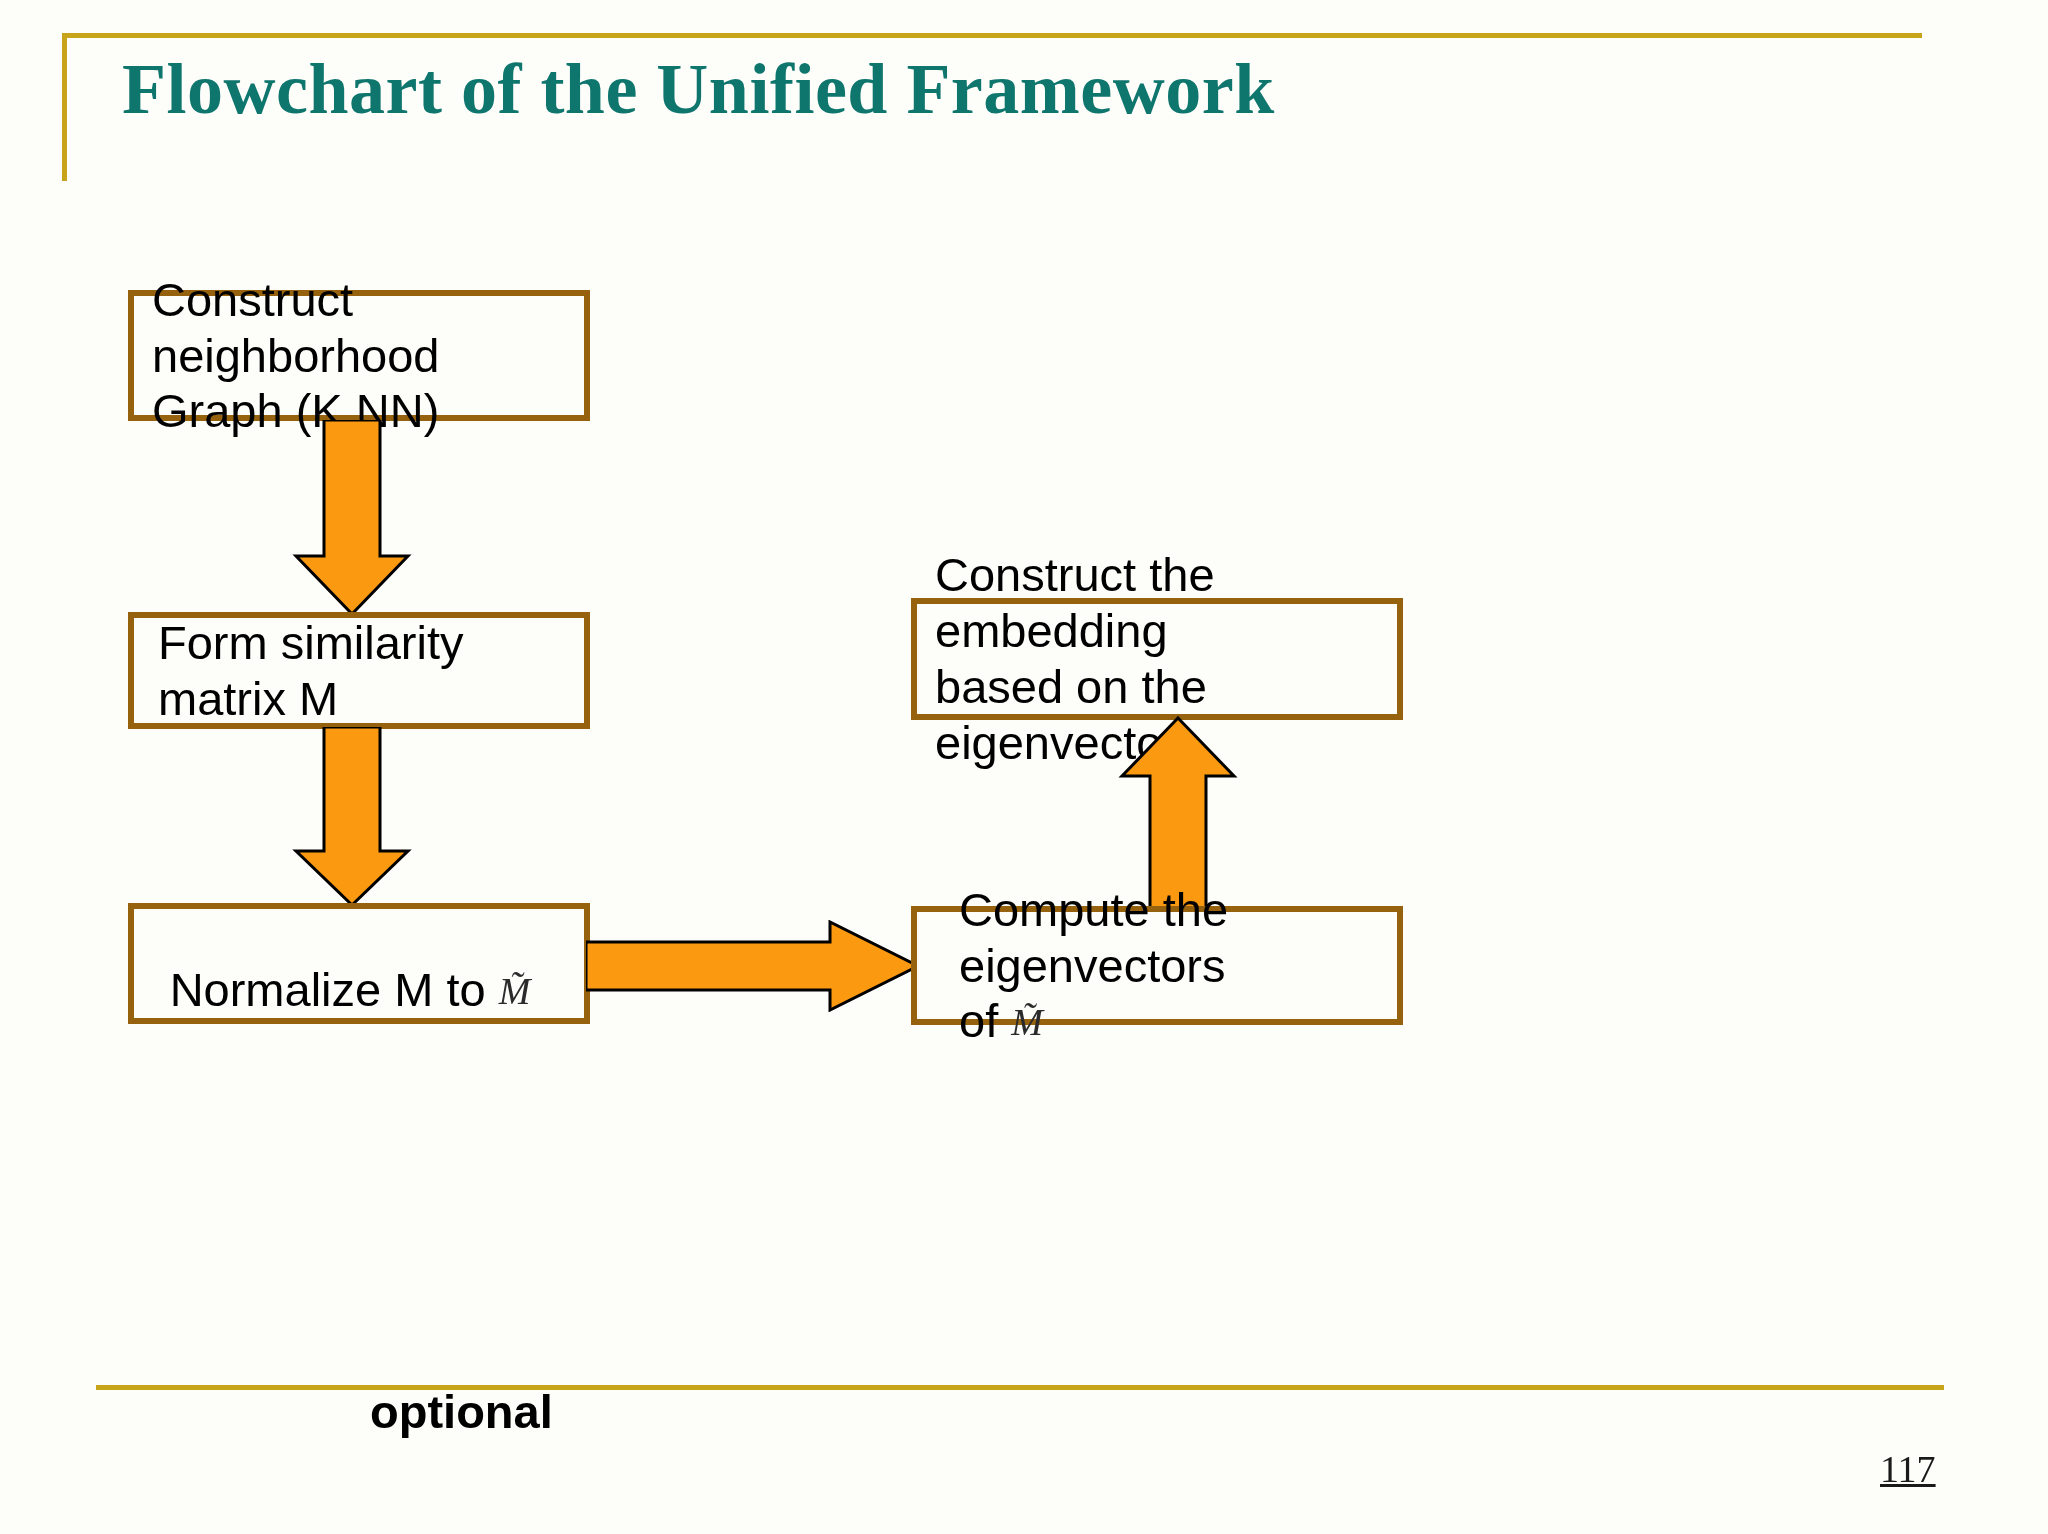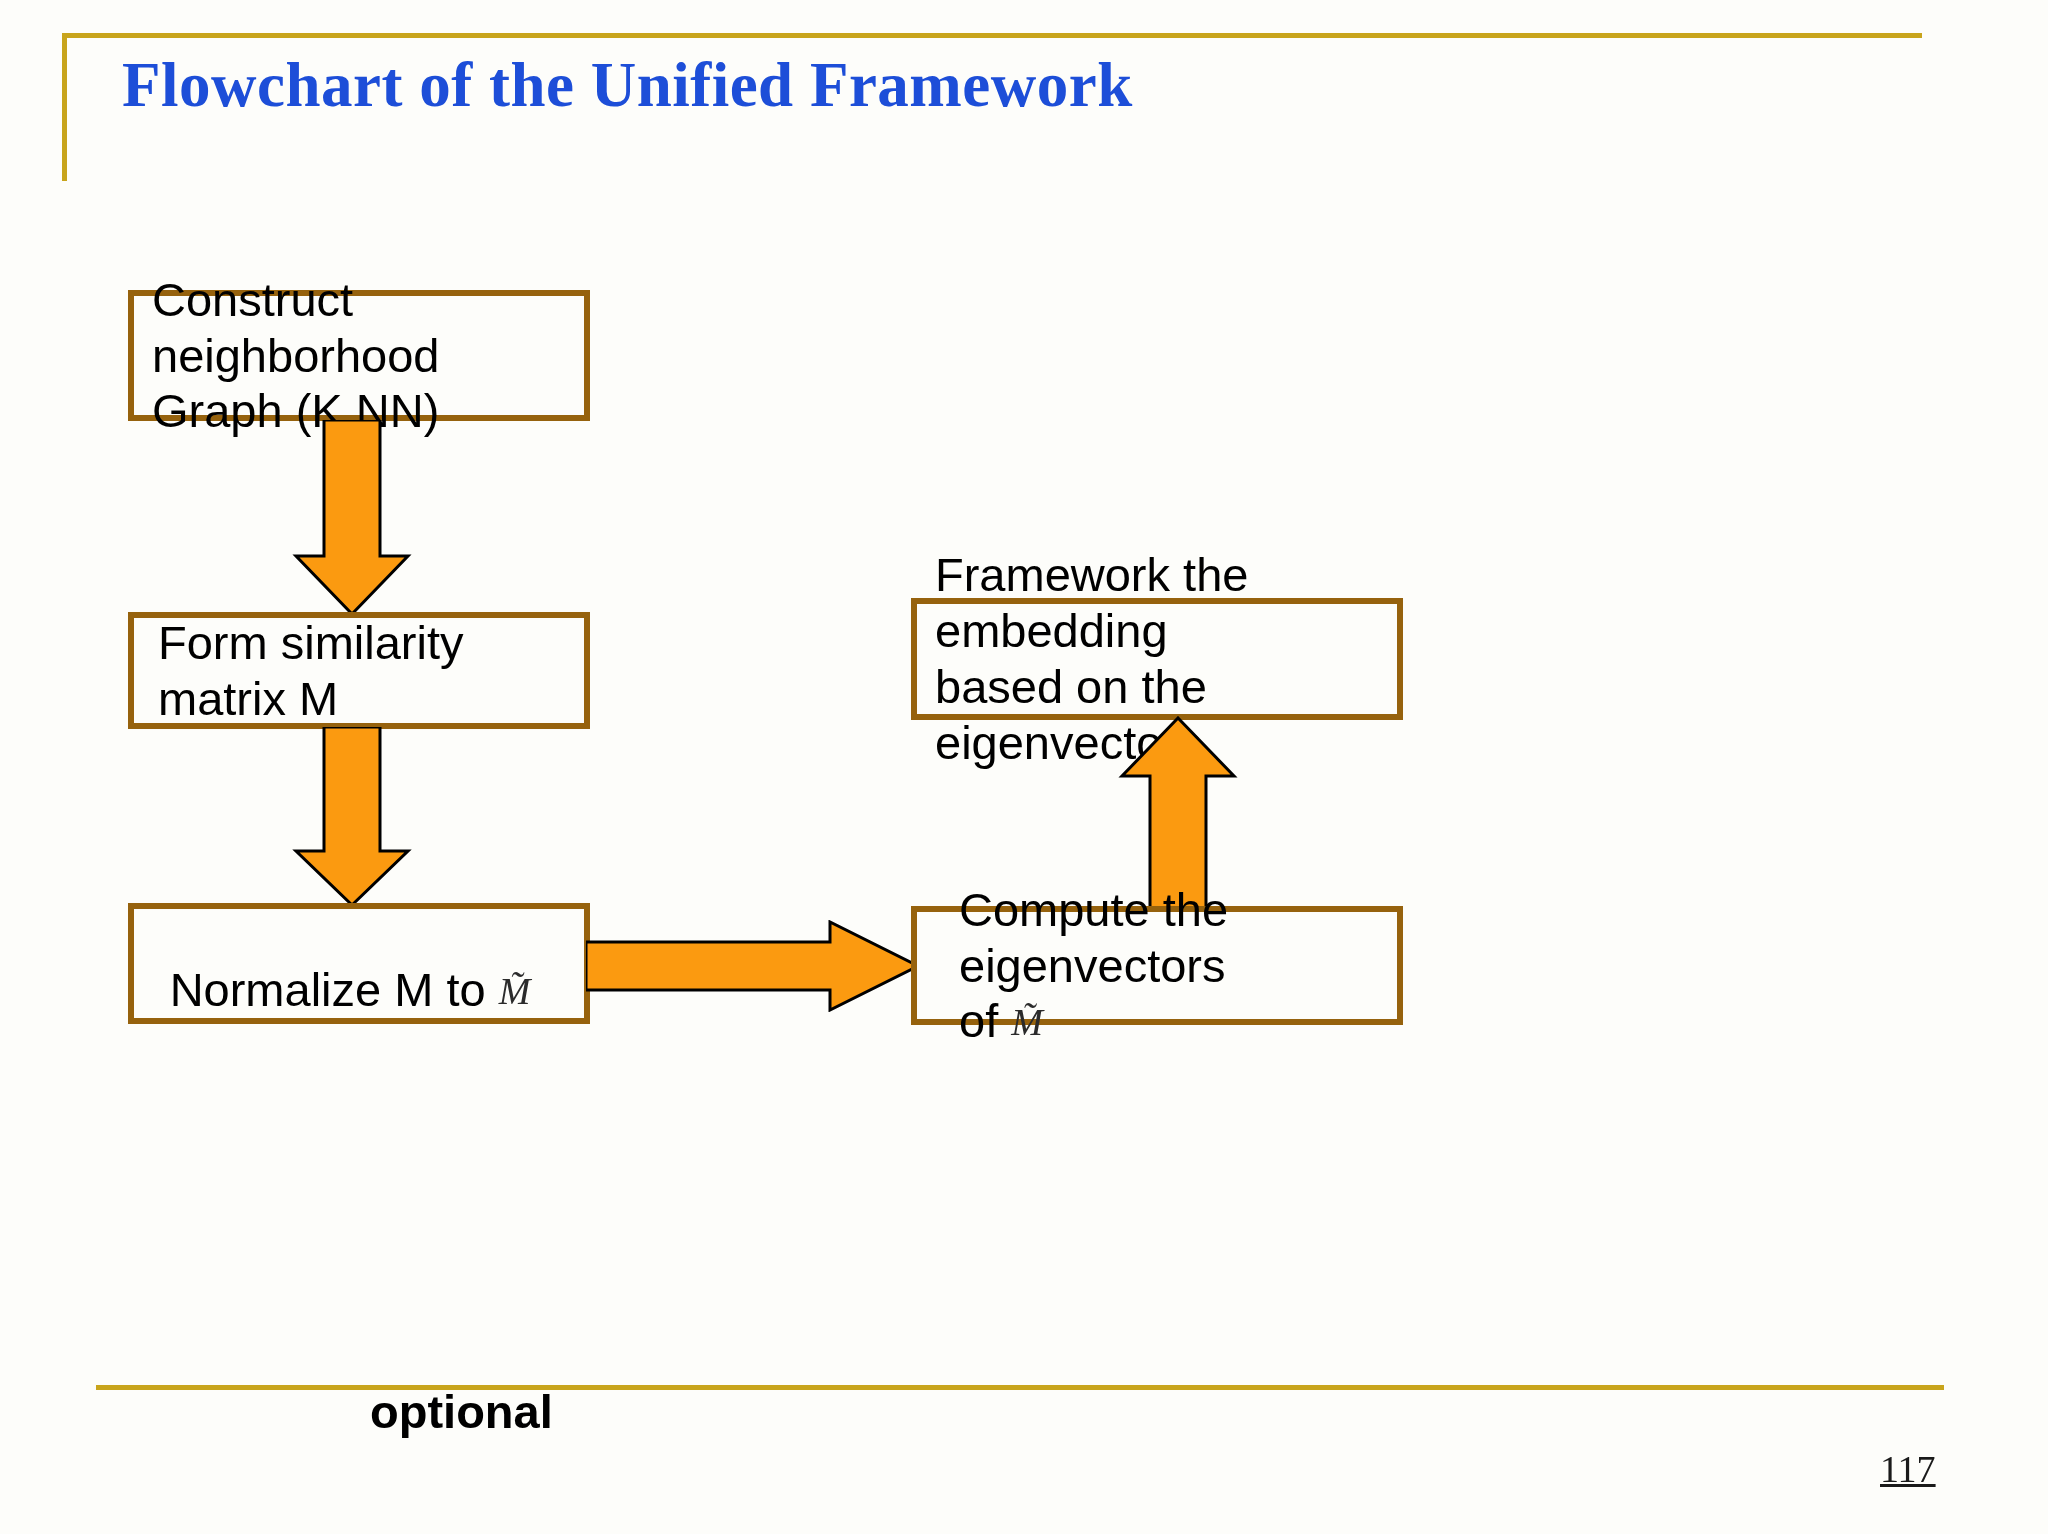--- a/index.html
+++ b/index.html
@@ -27,23 +27,23 @@
     border-left: 5px solid #c8a41b;
     box-sizing: border-box;
   }
   #title-text {
     position: absolute;
     left: 122px;
     top: 52px;
     width: 1820px;
     font-family: "Liberation Serif", "DejaVu Serif", serif;
     font-weight: bold;
-    font-size: 63px;
+    font-size: 72px;
     line-height: 1.05;
-    color: #1d4ed8;
+    color: #0f766e;
     letter-spacing: 0.5px;
     white-space: nowrap;
   }
 
   
   .flow-box {
     position: absolute;
     background: #fdfdfa;
     border: 6px solid #96620d;
     box-sizing: border-box;
@@ -153,21 +153,21 @@
   </div>
 
   <div class="arrow" id="arrow-norm-to-comp">
     <svg viewBox="0 0 334 92" width="334" height="92" preserveAspectRatio="none" aria-hidden="true">
       <polygon points="0,22 244,22 244,2 332,46 244,90 244,70 0,70" fill="#FB9A10" stroke="#000000" stroke-width="3"></polygon>
     </svg>
   </div>
 
   <div class="flow-box box-left" id="box-embedding">
     <div class="box-text">
-      <span>Framework the embedding</span><br>
+      <span>Construct the embedding</span><br>
       <span>based on the eigenvectors</span>
     </div>
   </div>
 
   <div class="arrow" id="arrow-comp-to-emb">
     <svg viewBox="0 0 120 196" width="120" height="196" preserveAspectRatio="none" aria-hidden="true">
       <polygon points="60,2 116,60 88,60 88,194 32,194 32,60 4,60" fill="#FB9A10" stroke="#000000" stroke-width="3"></polygon>
     </svg>
   </div>
 

